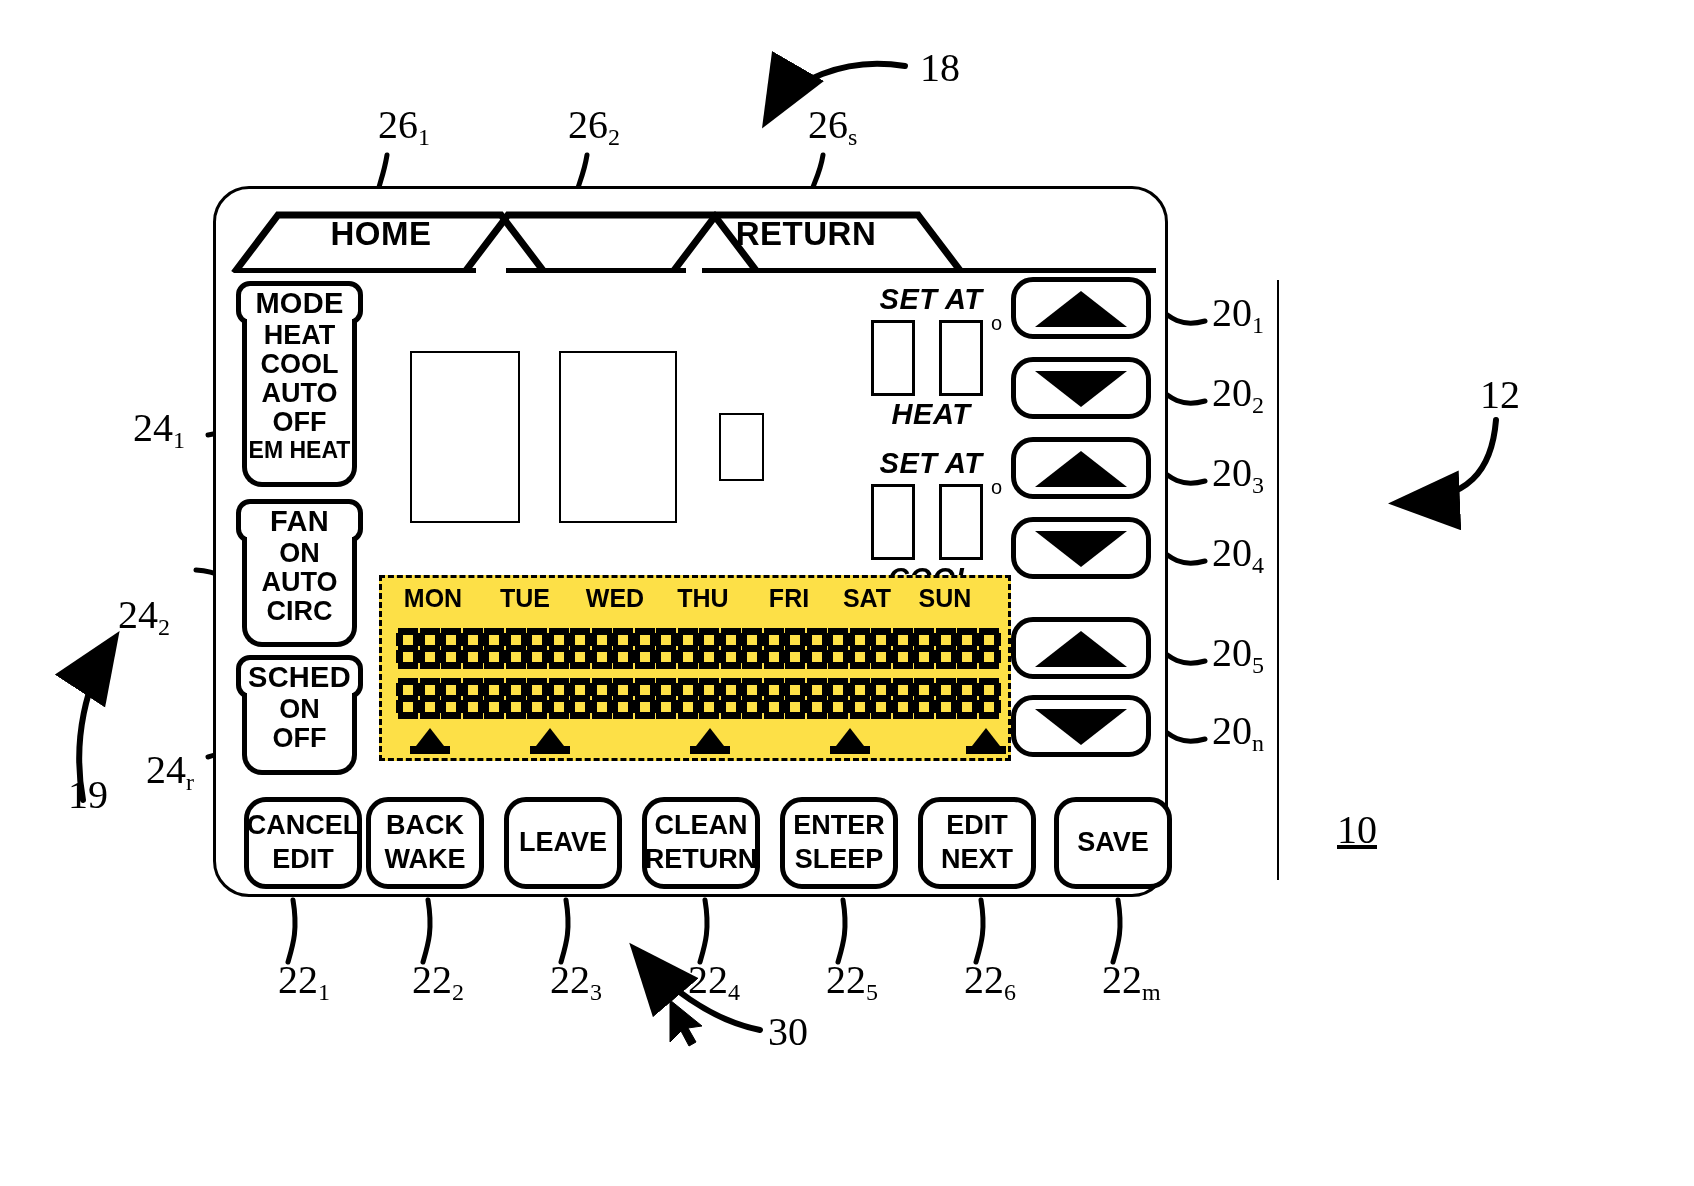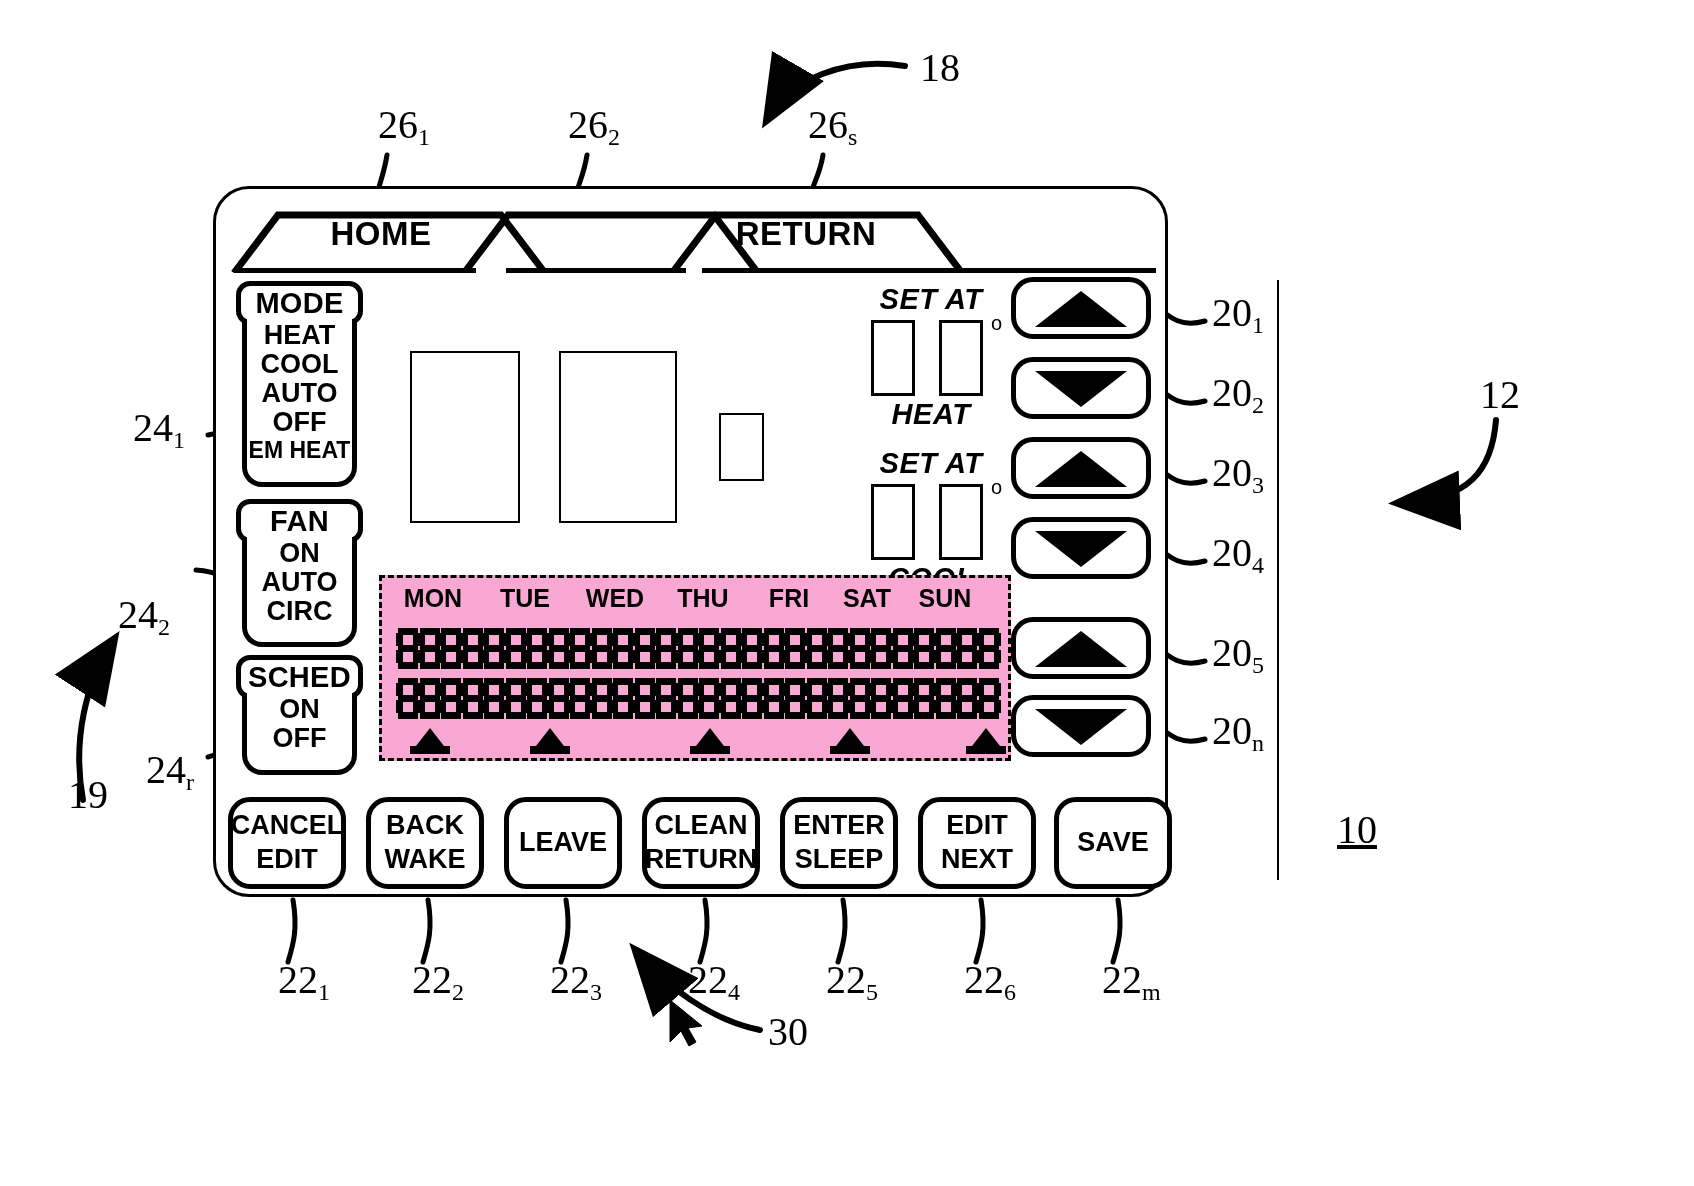--- a/index.html
+++ b/index.html
@@ -55,21 +55,21 @@
   
   .key{position:absolute;width:140px;height:62px;border:5px solid #000;border-radius:22px;
        box-sizing:border-box;background:#fff;}
   .key .tri{position:absolute;left:50%;transform:translateX(-50%);width:0;height:0;}
   .key.up .tri{top:9px;border-left:46px solid transparent;border-right:46px solid transparent;
                border-bottom:36px solid #000;}
   .key.down .tri{top:9px;border-left:46px solid transparent;border-right:46px solid transparent;
                  border-top:36px solid #000;}
 
   
-  .lcd{position:absolute;border:3px dashed #000;box-sizing:border-box;background:#f9a8d4;}
+  .lcd{position:absolute;border:3px dashed #000;box-sizing:border-box;background:#fde047;}
   .days{position:absolute;left:0;top:6px;width:100%;height:30px;}
   .day{position:absolute;font-size:25px;font-weight:bold;text-align:center;width:70px;}
   .segrow{position:absolute;left:0;width:100%;height:44px;}
   .digit{position:absolute;width:24px;height:42px;}
   .digit div{position:absolute;background:#000;}
   .digit .h{height:7px;left:2px;width:20px;}
   .digit .v{width:7px;height:13px;}
   .digit .t{top:0;}
   .digit .m{top:17px;}
   .digit .b{top:34px;}
@@ -912,21 +912,21 @@
       <div class="marker" style="left:448px;top:150px;">
           <i class="head"></i>
           <i class="bar"></i>
         </div>
       <div class="marker" style="left:584px;top:150px;">
           <i class="head"></i>
           <i class="bar"></i>
         </div>
     </div>
 
-    <div class="softkey" style="left:12px;top:608px;align-items:center;">
+    <div class="softkey" style="left:28px;top:608px;align-items:center;">
       <div class="l1">CANCEL</div>
       <div class="l2">EDIT</div>
     </div>
     <div class="softkey" style="left:150px;top:608px;">
       <div class="l1">BACK</div>
       <div class="l2">WAKE</div>
     </div>
     <div class="softkey single" style="left:288px;top:608px;align-items:center;">
       <div class="l1"></div>
       <div class="l2">LEAVE</div>

